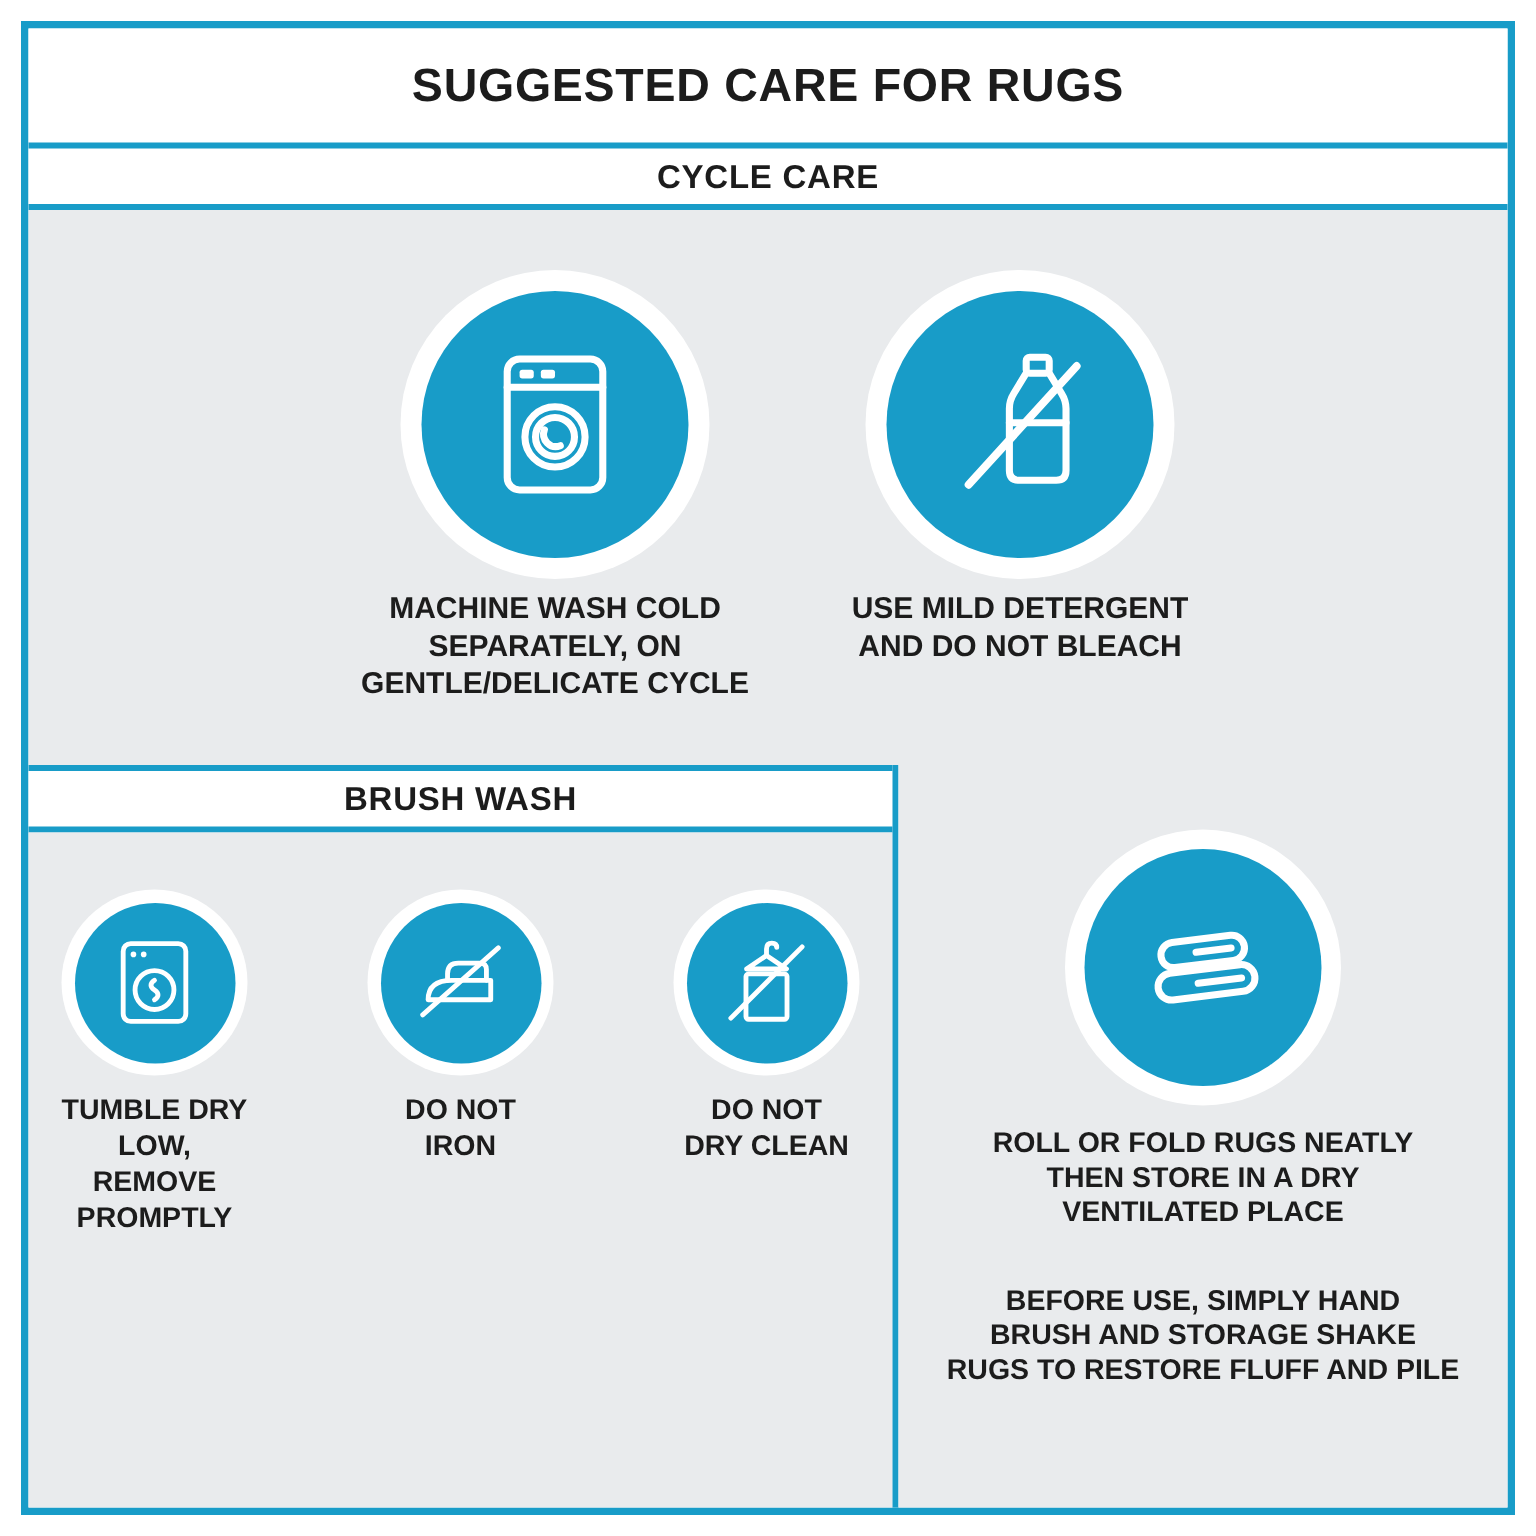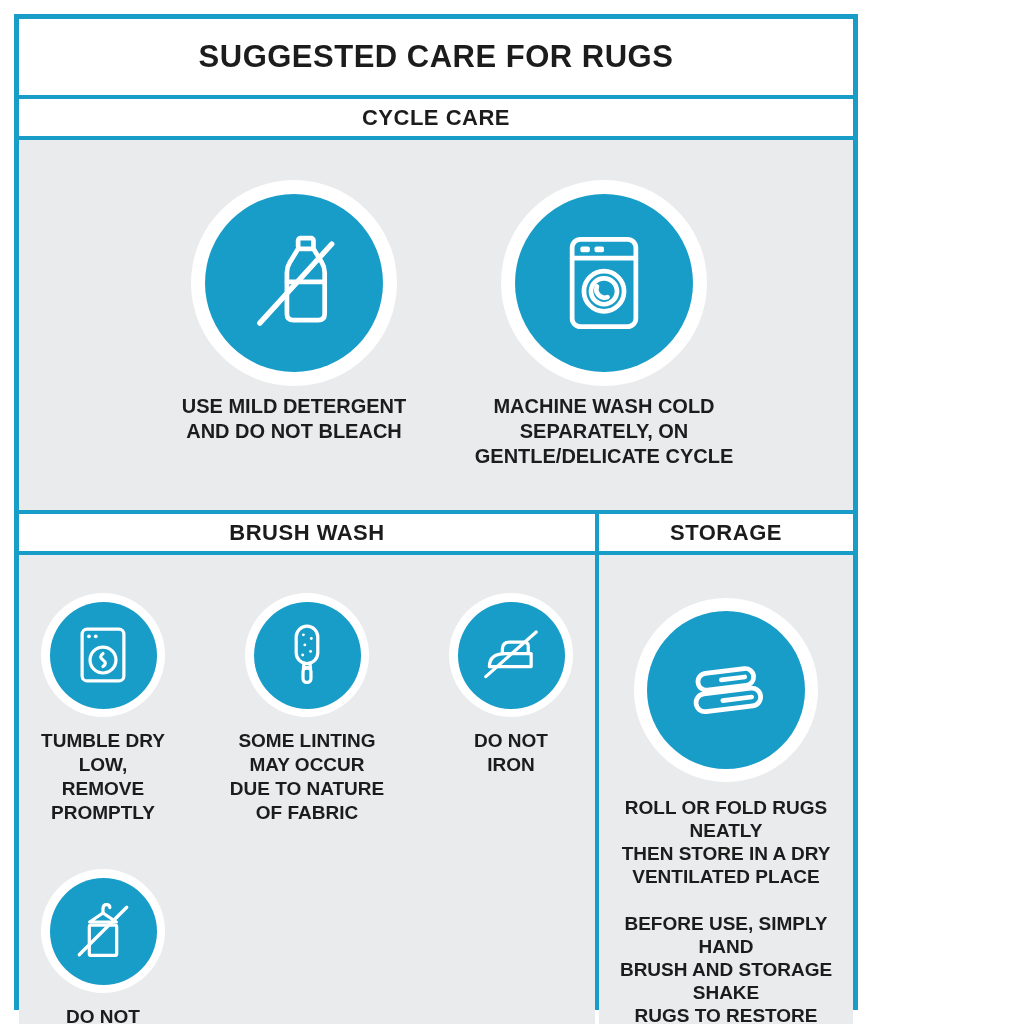--- a/index.html
+++ b/index.html
@@ -7,21 +7,21 @@
     padding: 0;
     width: 1024px;
     height: 1024px;
     background: #ffffff;
     font-family: "Liberation Sans", "DejaVu Sans", sans-serif;
     overflow: hidden;
   }
   .poster {
     position: absolute;
     left: 14px; top: 14px;
-    width: 844px; height: 996px;
+    width: 996px; height: 996px;
     box-sizing: border-box;
     border: 5px solid var(--accent, #189CC8);
     background: #ffffff;
     display: flex;
     flex-direction: column;
     color: var(--text, #1C1C1C);
   }
   .title-bar {
     flex: none;
     height: 76px;
@@ -126,21 +126,21 @@
     line-height: 24px;
   }
   .storage-body {
     display: flex;
     flex-direction: column;
     align-items: center;
     box-sizing: border-box;
     padding: 43px 4px 0;
   }
   .storage-para {
-    margin: 0;
+    margin: 12px;
     margin-top: 14px;
     text-align: center;
     font-weight: bold;
     white-space: pre-line;
     font-size: 19px;
     line-height: 23px;
   }
   .storage-para + .storage-para { margin-top: 24px; }
   svg { display: block; }
 </style>
@@ -151,55 +151,55 @@
 
   <div class="title-bar">
     <h1 class="title">SUGGESTED CARE FOR RUGS</h1>
   </div>
 
   <div class="band">
     <span>CYCLE CARE</span>
   </div>
 
   <div class="panel wash-body">
-
-    <div class="care-item wash-item">
-      <div class="circle circle-lg">
-        <div class="circle-inner">
-          <svg viewBox="0 0 100 100" width="118" height="118" fill="none" stroke="#fff" stroke-width="4" stroke-linecap="round" stroke-linejoin="round">
-            <rect x="53.5" y="12" width="13" height="9" rx="2"></rect>
-            <path d="M53.5 21 L46.5 32.5 Q44 36.5 44 41 V76 Q44 81.5 49.5 81.5 H70.5 Q76 81.5 76 76 V41 Q76 36.5 73.5 32.5 L66.5 21"></path>
-            <line x1="44" y1="49" x2="76" y2="49"></line>
-            <line x1="21" y1="84" x2="82" y2="17" stroke-width="4.5"></line>
-          </svg>
-        </div>
-      </div>
-      <p class="caption wash-caption">USE MILD DETERGENT
-AND DO NOT BLEACH</p>
-    </div>
 
     <div class="care-item wash-item">
       <div class="circle circle-lg">
         <div class="circle-inner">
           <svg viewBox="0 0 100 100" width="118" height="118" fill="none" stroke="#fff" stroke-width="4" stroke-linecap="round" stroke-linejoin="round">
             <rect x="23" y="13" width="54" height="74" rx="7"></rect>
             <line x1="23" y1="29" x2="77" y2="29"></line>
             <rect x="30" y="19" width="8" height="5" rx="1.5" fill="#fff" stroke="none"></rect>
             <rect x="42" y="19" width="8" height="5" rx="1.5" fill="#fff" stroke="none"></rect>
             <circle cx="50" cy="57" r="17"></circle>
             <circle cx="50" cy="57" r="11"></circle>
             <path d="M44 53 a7 7 0 0 0 9 9"></path>
           </svg>
         </div>
       </div>
       <p class="caption wash-caption">MACHINE WASH COLD
 SEPARATELY, ON
 GENTLE/DELICATE CYCLE</p>
     </div>
 
+    <div class="care-item wash-item">
+      <div class="circle circle-lg">
+        <div class="circle-inner">
+          <svg viewBox="0 0 100 100" width="118" height="118" fill="none" stroke="#fff" stroke-width="4" stroke-linecap="round" stroke-linejoin="round">
+            <rect x="53.5" y="12" width="13" height="9" rx="2"></rect>
+            <path d="M53.5 21 L46.5 32.5 Q44 36.5 44 41 V76 Q44 81.5 49.5 81.5 H70.5 Q76 81.5 76 76 V41 Q76 36.5 73.5 32.5 L66.5 21"></path>
+            <line x1="44" y1="49" x2="76" y2="49"></line>
+            <line x1="21" y1="84" x2="82" y2="17" stroke-width="4.5"></line>
+          </svg>
+        </div>
+      </div>
+      <p class="caption wash-caption">USE MILD DETERGENT
+AND DO NOT BLEACH</p>
+    </div>
+
   </div>
 
   <div class="bottom">
 
     <div class="col col-left">
       <div class="band">
         <span>BRUSH WASH</span>
       </div>
       <div class="panel after-grid">
 
@@ -212,38 +212,20 @@
                 <circle cx="40" cy="24" r="2.6" fill="#fff" stroke="none"></circle>
                 <circle cx="50" cy="57" r="18"></circle>
                 <path d="M50 48 Q43.5 52.5 50 57 Q56.5 61.5 50 66"></path>
               </svg>
             </div>
           </div>
           <p class="caption small-caption">TUMBLE DRY LOW,
 REMOVE PROMPTLY</p>
         </div>
 
-        <div class="care-item">
-          <div class="circle circle-sm">
-            <div class="circle-inner">
-              <svg viewBox="0 0 100 100" width="72" height="72" fill="none" stroke="#fff" stroke-width="4.5" stroke-linecap="round" stroke-linejoin="round">
-                <rect x="35" y="10" width="30" height="52" rx="15"></rect>
-                <circle cx="45" cy="22" r="2" fill="#fff" stroke="none"></circle>
-                <circle cx="56" cy="27" r="2" fill="#fff" stroke="none"></circle>
-                <circle cx="47" cy="36" r="2" fill="#fff" stroke="none"></circle>
-                <circle cx="55" cy="45" r="2" fill="#fff" stroke="none"></circle>
-                <circle cx="44" cy="50" r="2" fill="#fff" stroke="none"></circle>
-                <path d="M46 62 L45 68 H55 L54 62"></path>
-                <rect x="44.5" y="68" width="11" height="20" rx="5"></rect>
-              </svg>
-            </div>
-          </div>
-          <p class="caption small-caption">SOME LINTING MAY OCCUR
-DUE TO NATURE OF FABRIC</p>
-        </div>
 
         <div class="care-item">
           <div class="circle circle-sm">
             <div class="circle-inner">
               <svg viewBox="0 0 100 100" width="72" height="72" fill="none" stroke="#fff" stroke-width="4.5" stroke-linecap="round" stroke-linejoin="round">
                 <path d="M20 66 Q20 48 42 48 H78 V66 Z"></path>
                 <path d="M38 48 V42 Q38 32 48 32 H68 Q74 32 74 38 V48"></path>
                 <line x1="15" y1="80" x2="85" y2="18"></line>
               </svg>
             </div>
@@ -264,23 +246,20 @@
             </div>
           </div>
           <p class="caption small-caption">DO NOT
 DRY CLEAN</p>
         </div>
 
       </div>
     </div>
 
     <div class="col col-right">
-      <div class="band">
-        <span>STORAGE</span>
-      </div>
       <div class="panel storage-body">
         <div class="circle circle-xl">
           <div class="circle-inner">
             <svg viewBox="0 0 100 100" width="112" height="112" fill="none" stroke="#fff" stroke-width="4.2" stroke-linecap="round" stroke-linejoin="round">
               <g transform="rotate(-7 50 50)">
                 <rect x="26" y="33" width="50" height="15" rx="7.5"></rect>
                 <line x1="68" y1="40.5" x2="47" y2="40.5"></line>
                 <rect x="22" y="51" width="58" height="16" rx="8"></rect>
                 <line x1="72" y1="59" x2="46" y2="59"></line>
               </g>

